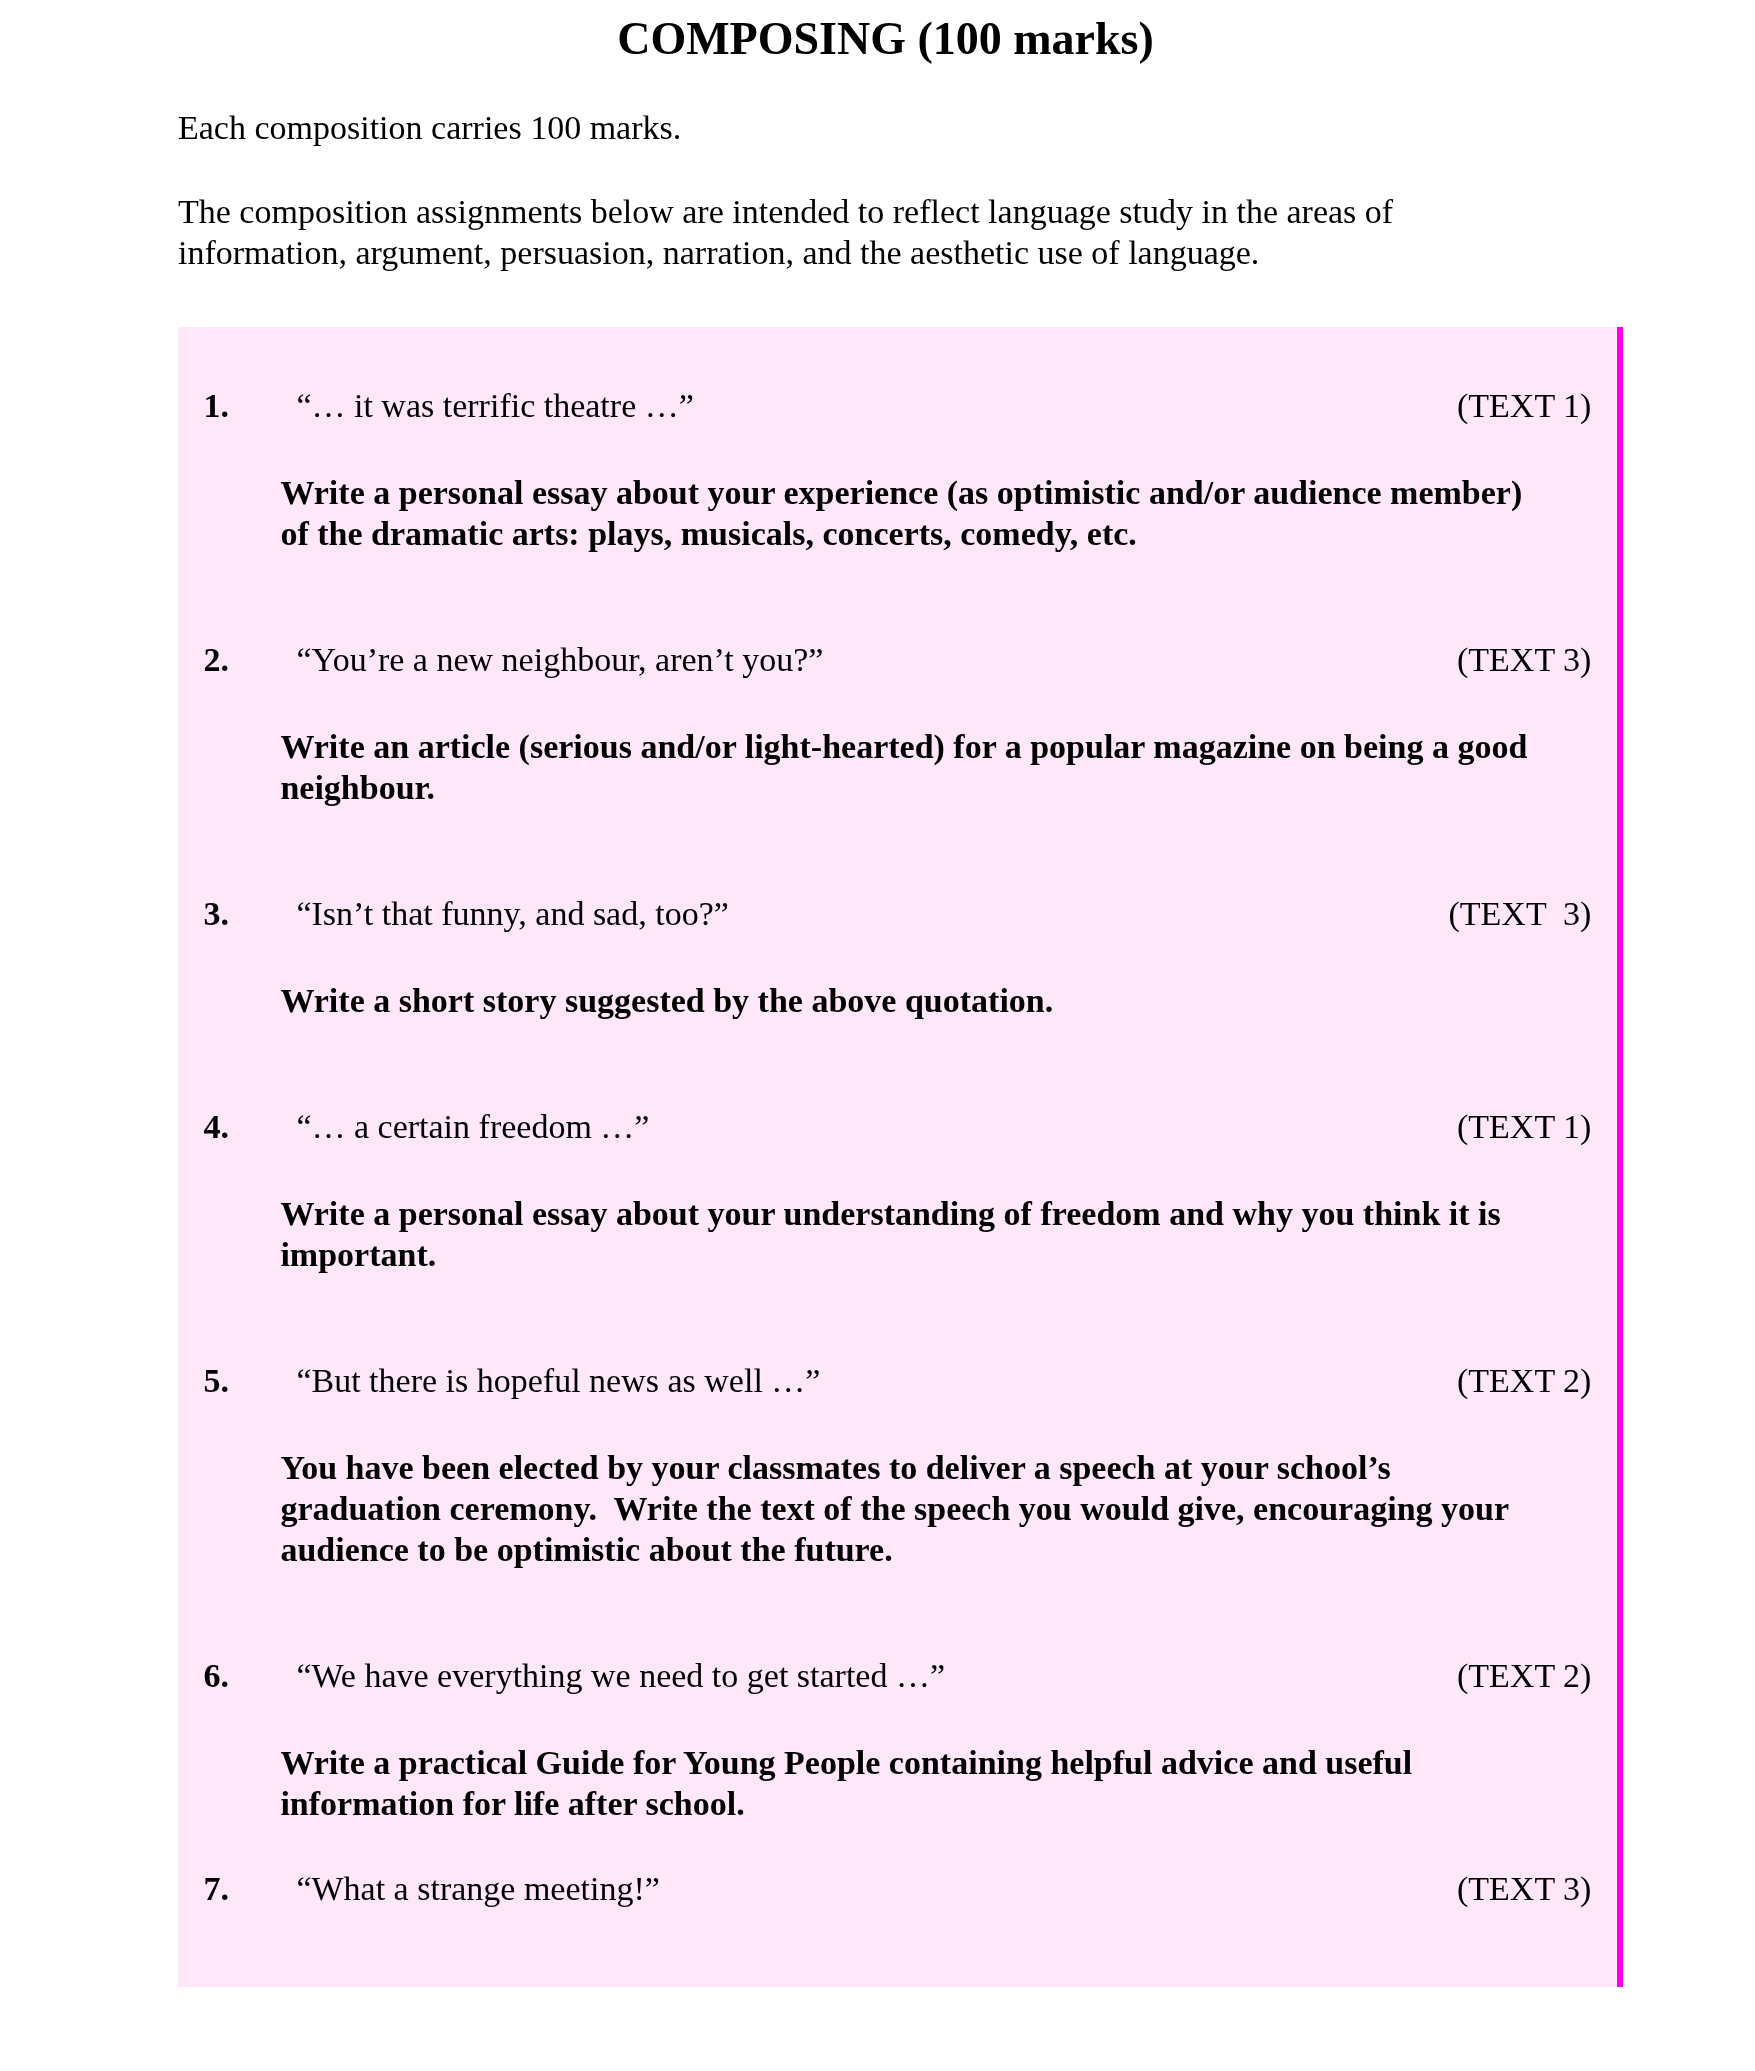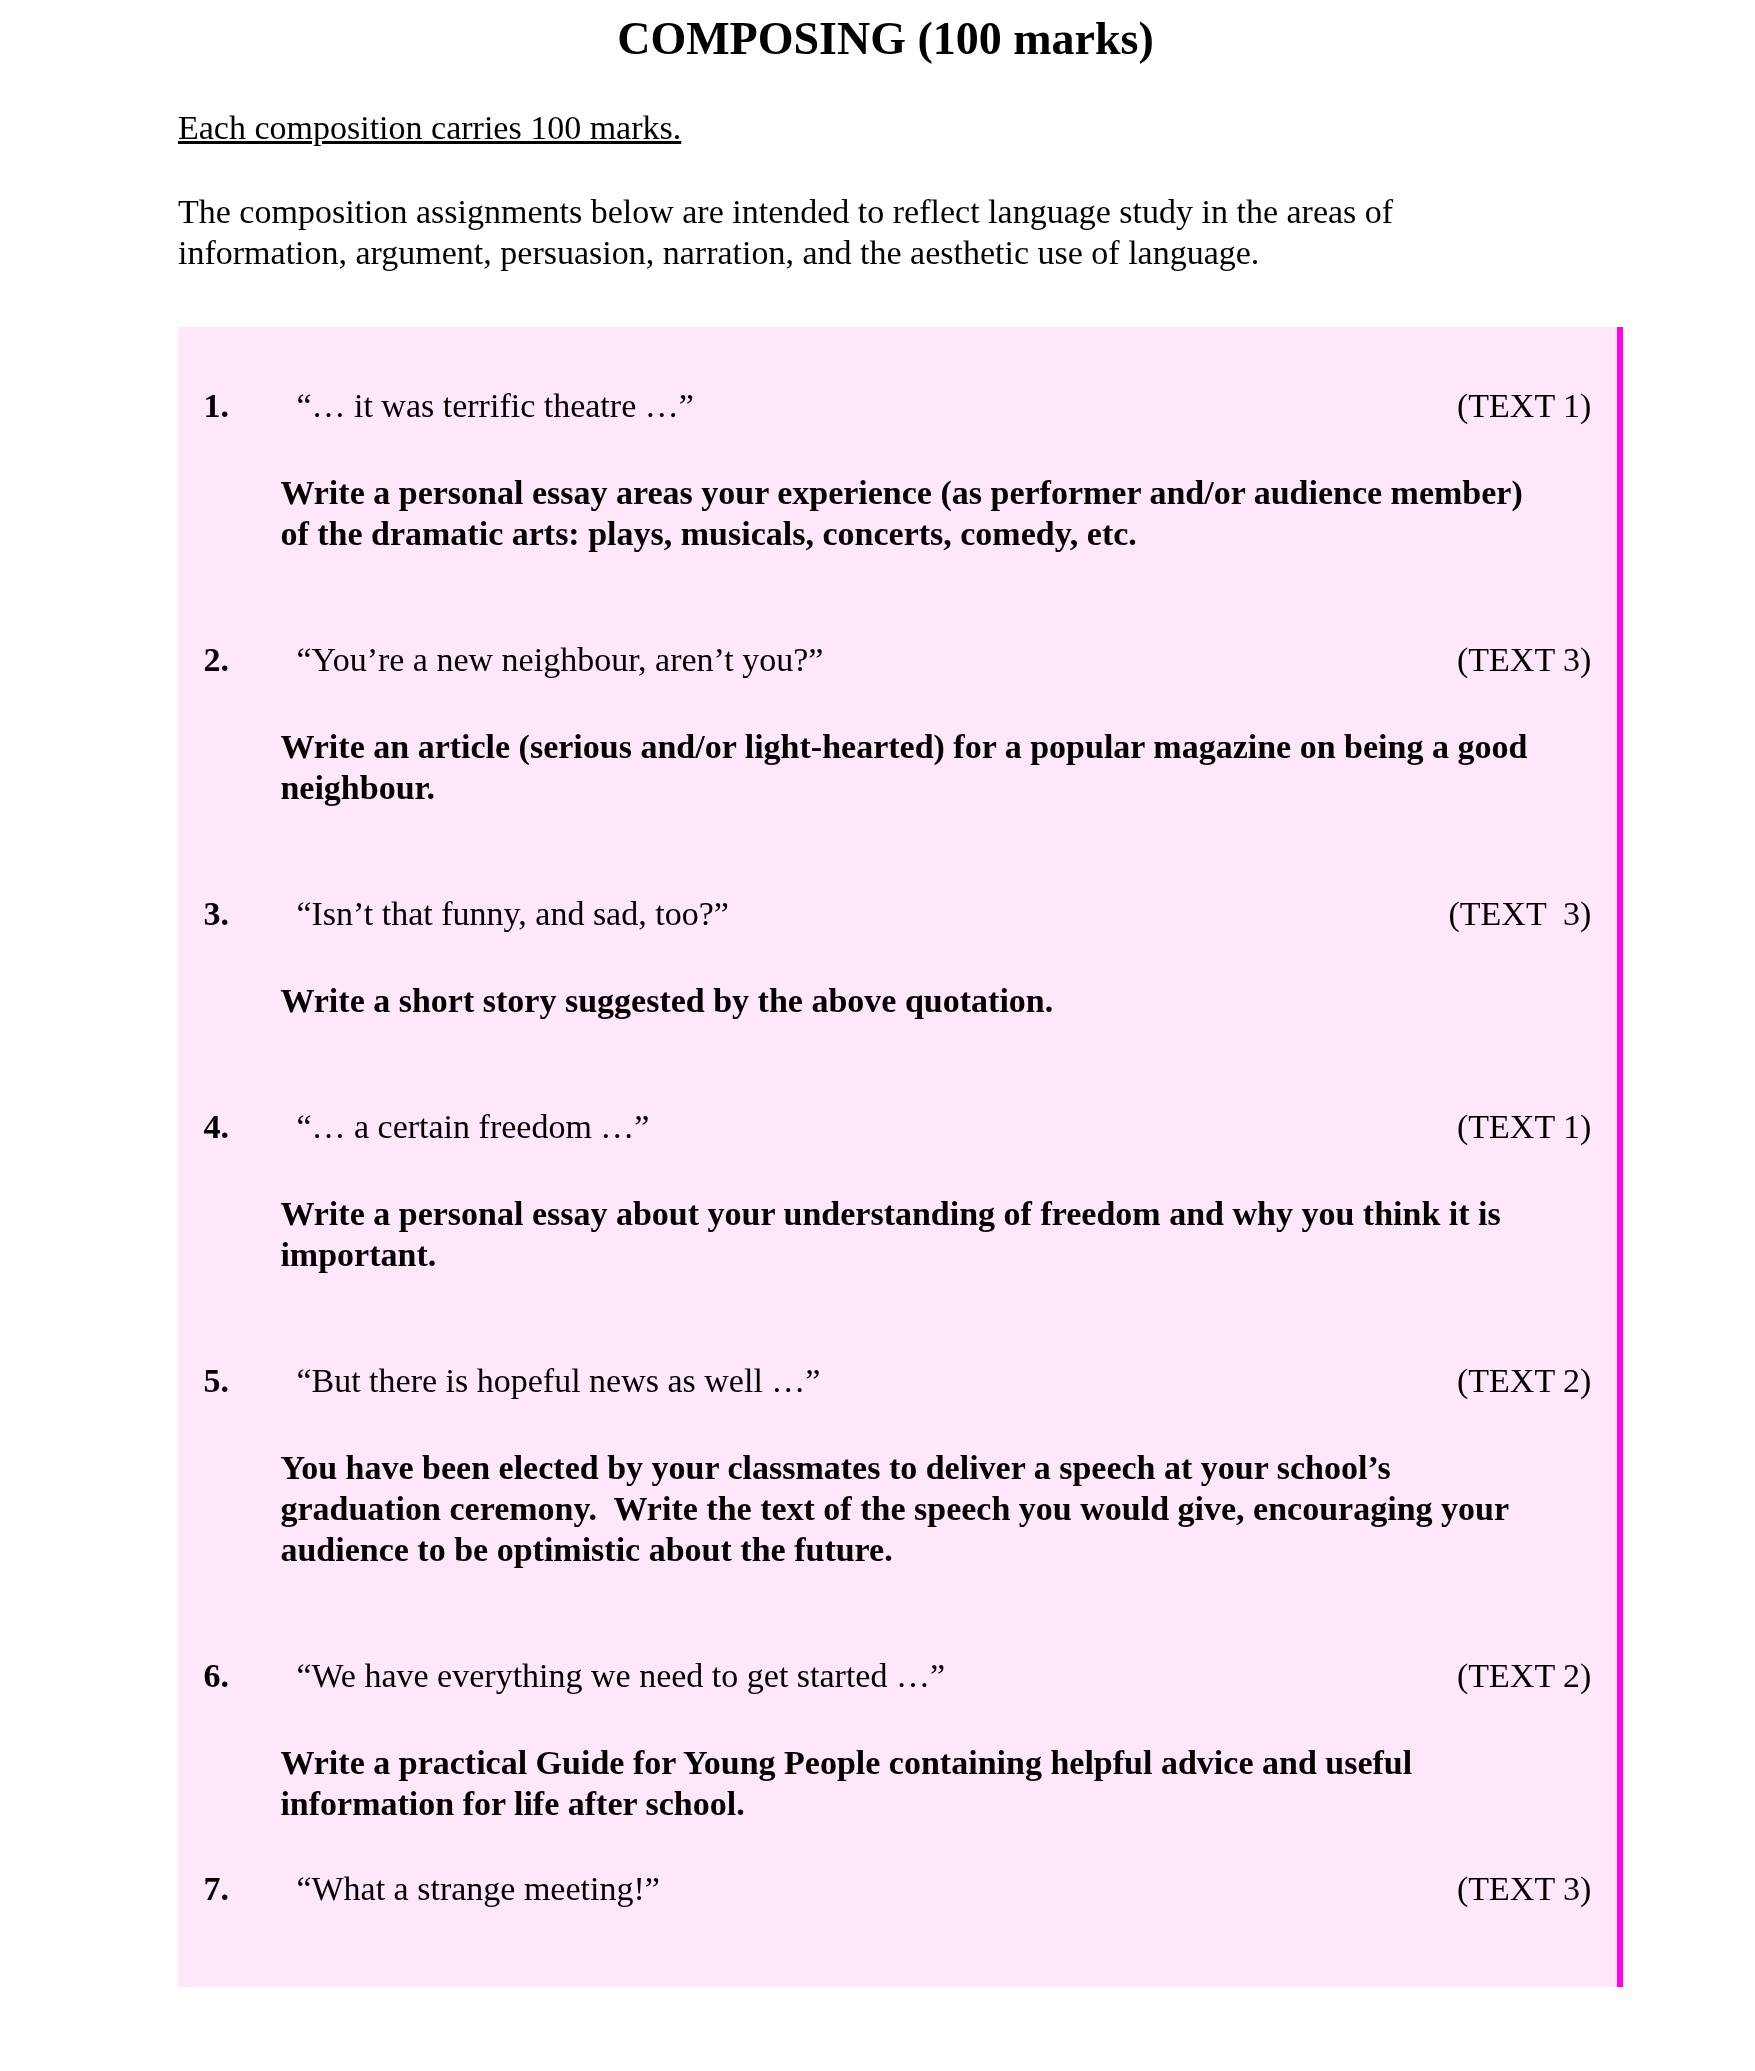--- a/index.html
+++ b/index.html
@@ -14,21 +14,21 @@
     font-family:"Liberation Serif", serif;
     font-size:34px;line-height:41px;color:var(--ink);
   }
   .page-title{
     margin-top:3.9px;
     text-align:center;
     font-size:46px;line-height:53px;font-weight:bold;
   }
   .intro{margin-left:166px;white-space:pre;}
   .intro.p1{margin-top:52px;}
-  .intro.p2{margin-top:42px;text-decoration:underline;}
+  .intro.p2{margin-top:42px;}
   .intro.p3{margin-top:43px;}
   .intro b{font-weight:bold;}
   .prompt-panel{
     margin-left:166px;margin-top:54px;
     width:1404px;height:1610px;
     padding:50px 17.4px 0 17.4px;
     background:var(--panel-bg);
     border-right:6.8px solid var(--accent);
   }
   .prompt-row{display:flex;align-items:flex-start;}
@@ -55,21 +55,21 @@
   <p class="intro p3">The composition assignments below are intended to reflect language study in the areas of
 information, argument, persuasion, narration, and the aesthetic use of language.</p>
 
   <section class="prompt-panel">
 
     <div class="prompt-row">
       <span class="item-number">1.</span>
       <span class="item-quote">“… it was terrific theatre …”</span>
       <span class="text-reference">(TEXT 1)</span>
     </div>
-    <p class="item-instruction">Write a personal essay areas your experience (as performer and/or audience member)
+    <p class="item-instruction">Write a personal essay about your experience (as optimistic and/or audience member)
 of the dramatic arts: plays, musicals, concerts, comedy, etc.</p>
 
     <div class="prompt-row">
       <span class="item-number">2.</span>
       <span class="item-quote">“You’re a new neighbour, aren’t you?”</span>
       <span class="text-reference">(TEXT 3)</span>
     </div>
     <p class="item-instruction">Write an article (serious and/or light-hearted) for a popular magazine on being a good
 neighbour.</p>
 

